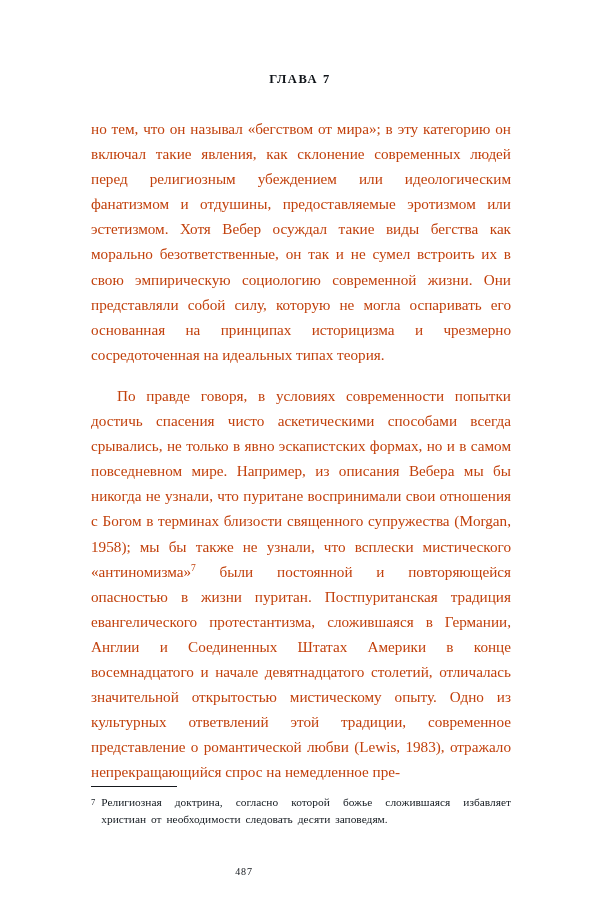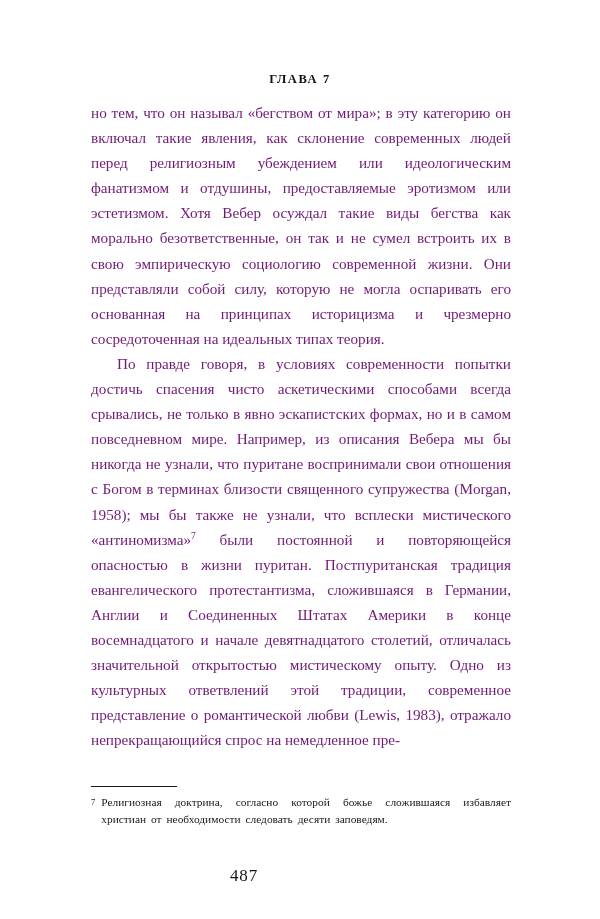--- a/index.html
+++ b/index.html
@@ -32,26 +32,26 @@
     font-weight: 700;
     color: #0f1318;
   }
   .body-block {
     position: absolute;
     top: 100px;
     left: 91px;
     width: 420px;
   }
   .para {
-    margin: 0 0 0 0;
+    margin: 16px 0 0 0;
     font-size: 15.2px;
     line-height: 25.1px;
     text-align: justify;
     text-justify: inter-word;
-    color: #701a75;
+    color: #c2410c;
     hyphens: manual;
   }
   .para + .para {
     text-indent: 26px;
   }
   .para sup {
     font-size: 9.5px;
     vertical-align: super;
     line-height: 0;
   }
@@ -84,21 +84,21 @@
     flex: 1;
     text-align: justify;
     word-spacing: 2.1px;
   }
   .folio {
     position: absolute;
     top: 866px;
     left: 0;
     width: 488px;
     text-align: center;
-    font-size: 17px;
+    font-size: 10px;
     letter-spacing: 0.8px;
     color: #11151a;
   }
 </style>
 </head>
 <body>
 
 <div class="page">
 
   <div class="running-head">ГЛАВА 7</div>

